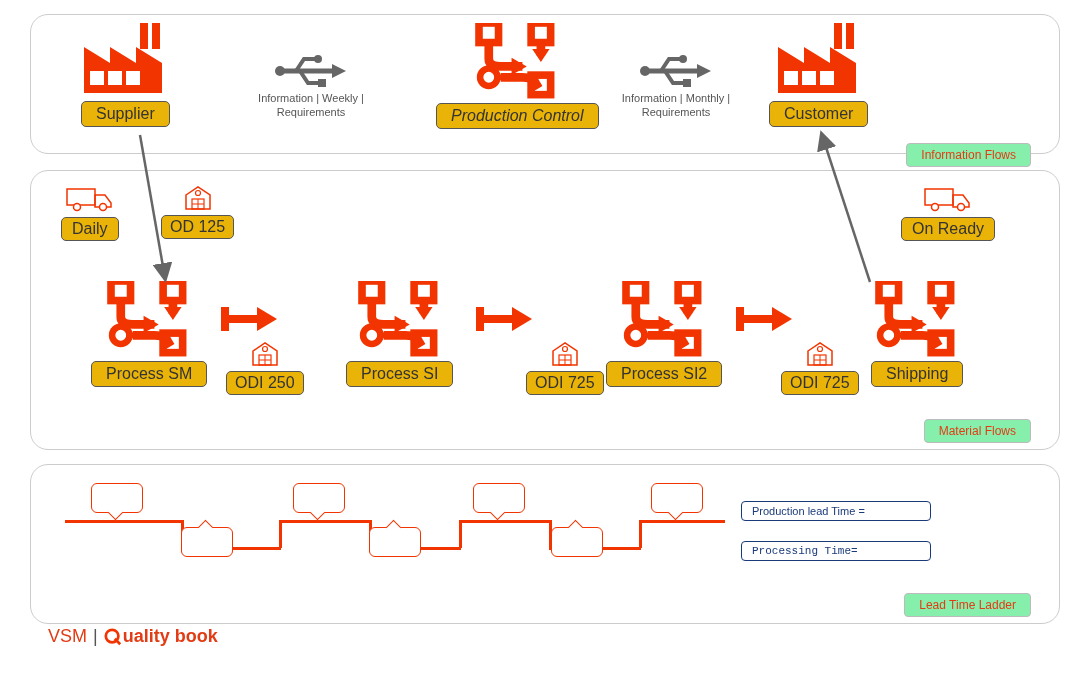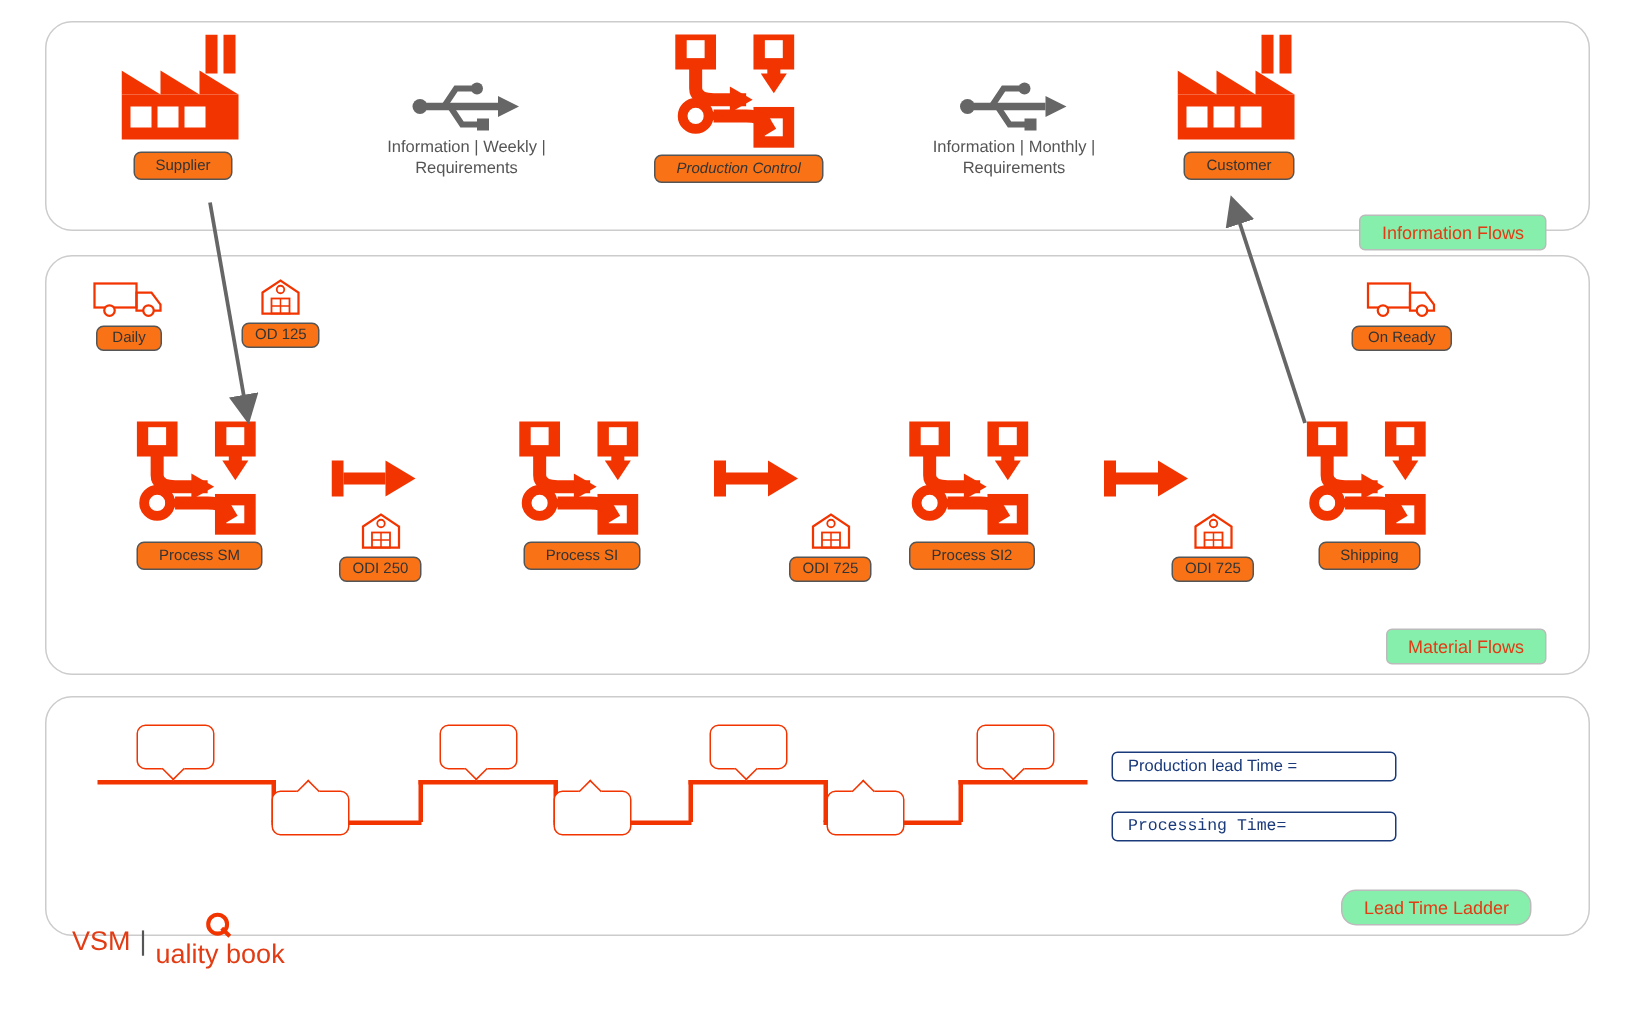--- a/index.html
+++ b/index.html
@@ -25,34 +25,34 @@
     position: absolute;
     background: #86efac;
     border: 1px solid #bbb;
     border-radius: 4px;
     padding: 4px 14px;
     font-size: 12px;
     color: #e23c14;
   }
   .badge-info { right: 28px; bottom: -2px; transform: translateY(50%); }
   .badge-mat  { right: 28px; bottom: 6px; }
-  .badge-lead { right: 38px; bottom: 6px; border-radius: 10px; }
+  .badge-lead { right: 28px; bottom: 6px; }
 
   .node {
     position: absolute;
     text-align: center;
   }
   .node .label-box {
     display: inline-block;
     border: 1px solid #555;
     border-radius: 5px;
     padding: 3px 14px;
-    font-size: 10px;
+    font-size: 16px;
     color: #333;
-    background: #f97316;
+    background: #eab308;
     margin-top: 4px;
   }
   .node .icon { display: block; margin: 0 auto; }
 
   .small-label {
     font-size: 11px;
     color: #555;
     text-align: center;
     line-height: 1.3;
   }
@@ -62,21 +62,21 @@
     left: 48px;
     bottom: 28px;
     font-size: 18px;
     color: #e23c14;
     font-weight: 500;
     display: flex;
     align-items: center;
     gap: 6px;
   }
   .footer .sep { color: #555; }
-  .qbook { display: flex; align-items: center; font-weight:400;flex-direction:column; }
+  .qbook { display: flex; align-items: center; font-weight:700; }
   .qbook svg { margin-right:1px; }
 
   .lead-line {
     position: absolute;
     height: 3px;
     background: #f23400;
   }
   .bubble {
     position: absolute;
     width: 52px;
@@ -190,21 +190,21 @@
     <span class="label-box">Production Control</span>
   </div>
 
   <div class="node" style="left:575px; top:36px; width:140px;">
     <svg class="icon" width="74" height="40">
         <use href="#usb"></use>
       </svg>
     <div class="small-label">Information | Monthly | Requirements</div>
   </div>
 
-  <div class="node" style="left:754px; top:8px;">
+  <div class="node" style="left:738px; top:8px;">
     <svg class="icon" width="82" height="74">
         <use href="#factory"></use>
       </svg>
     <span class="label-box">Customer</span>
   </div>
 </div>
 
 <div class="panel panel-mat">
   <div class="badge badge-mat">Material Flows</div>
 

